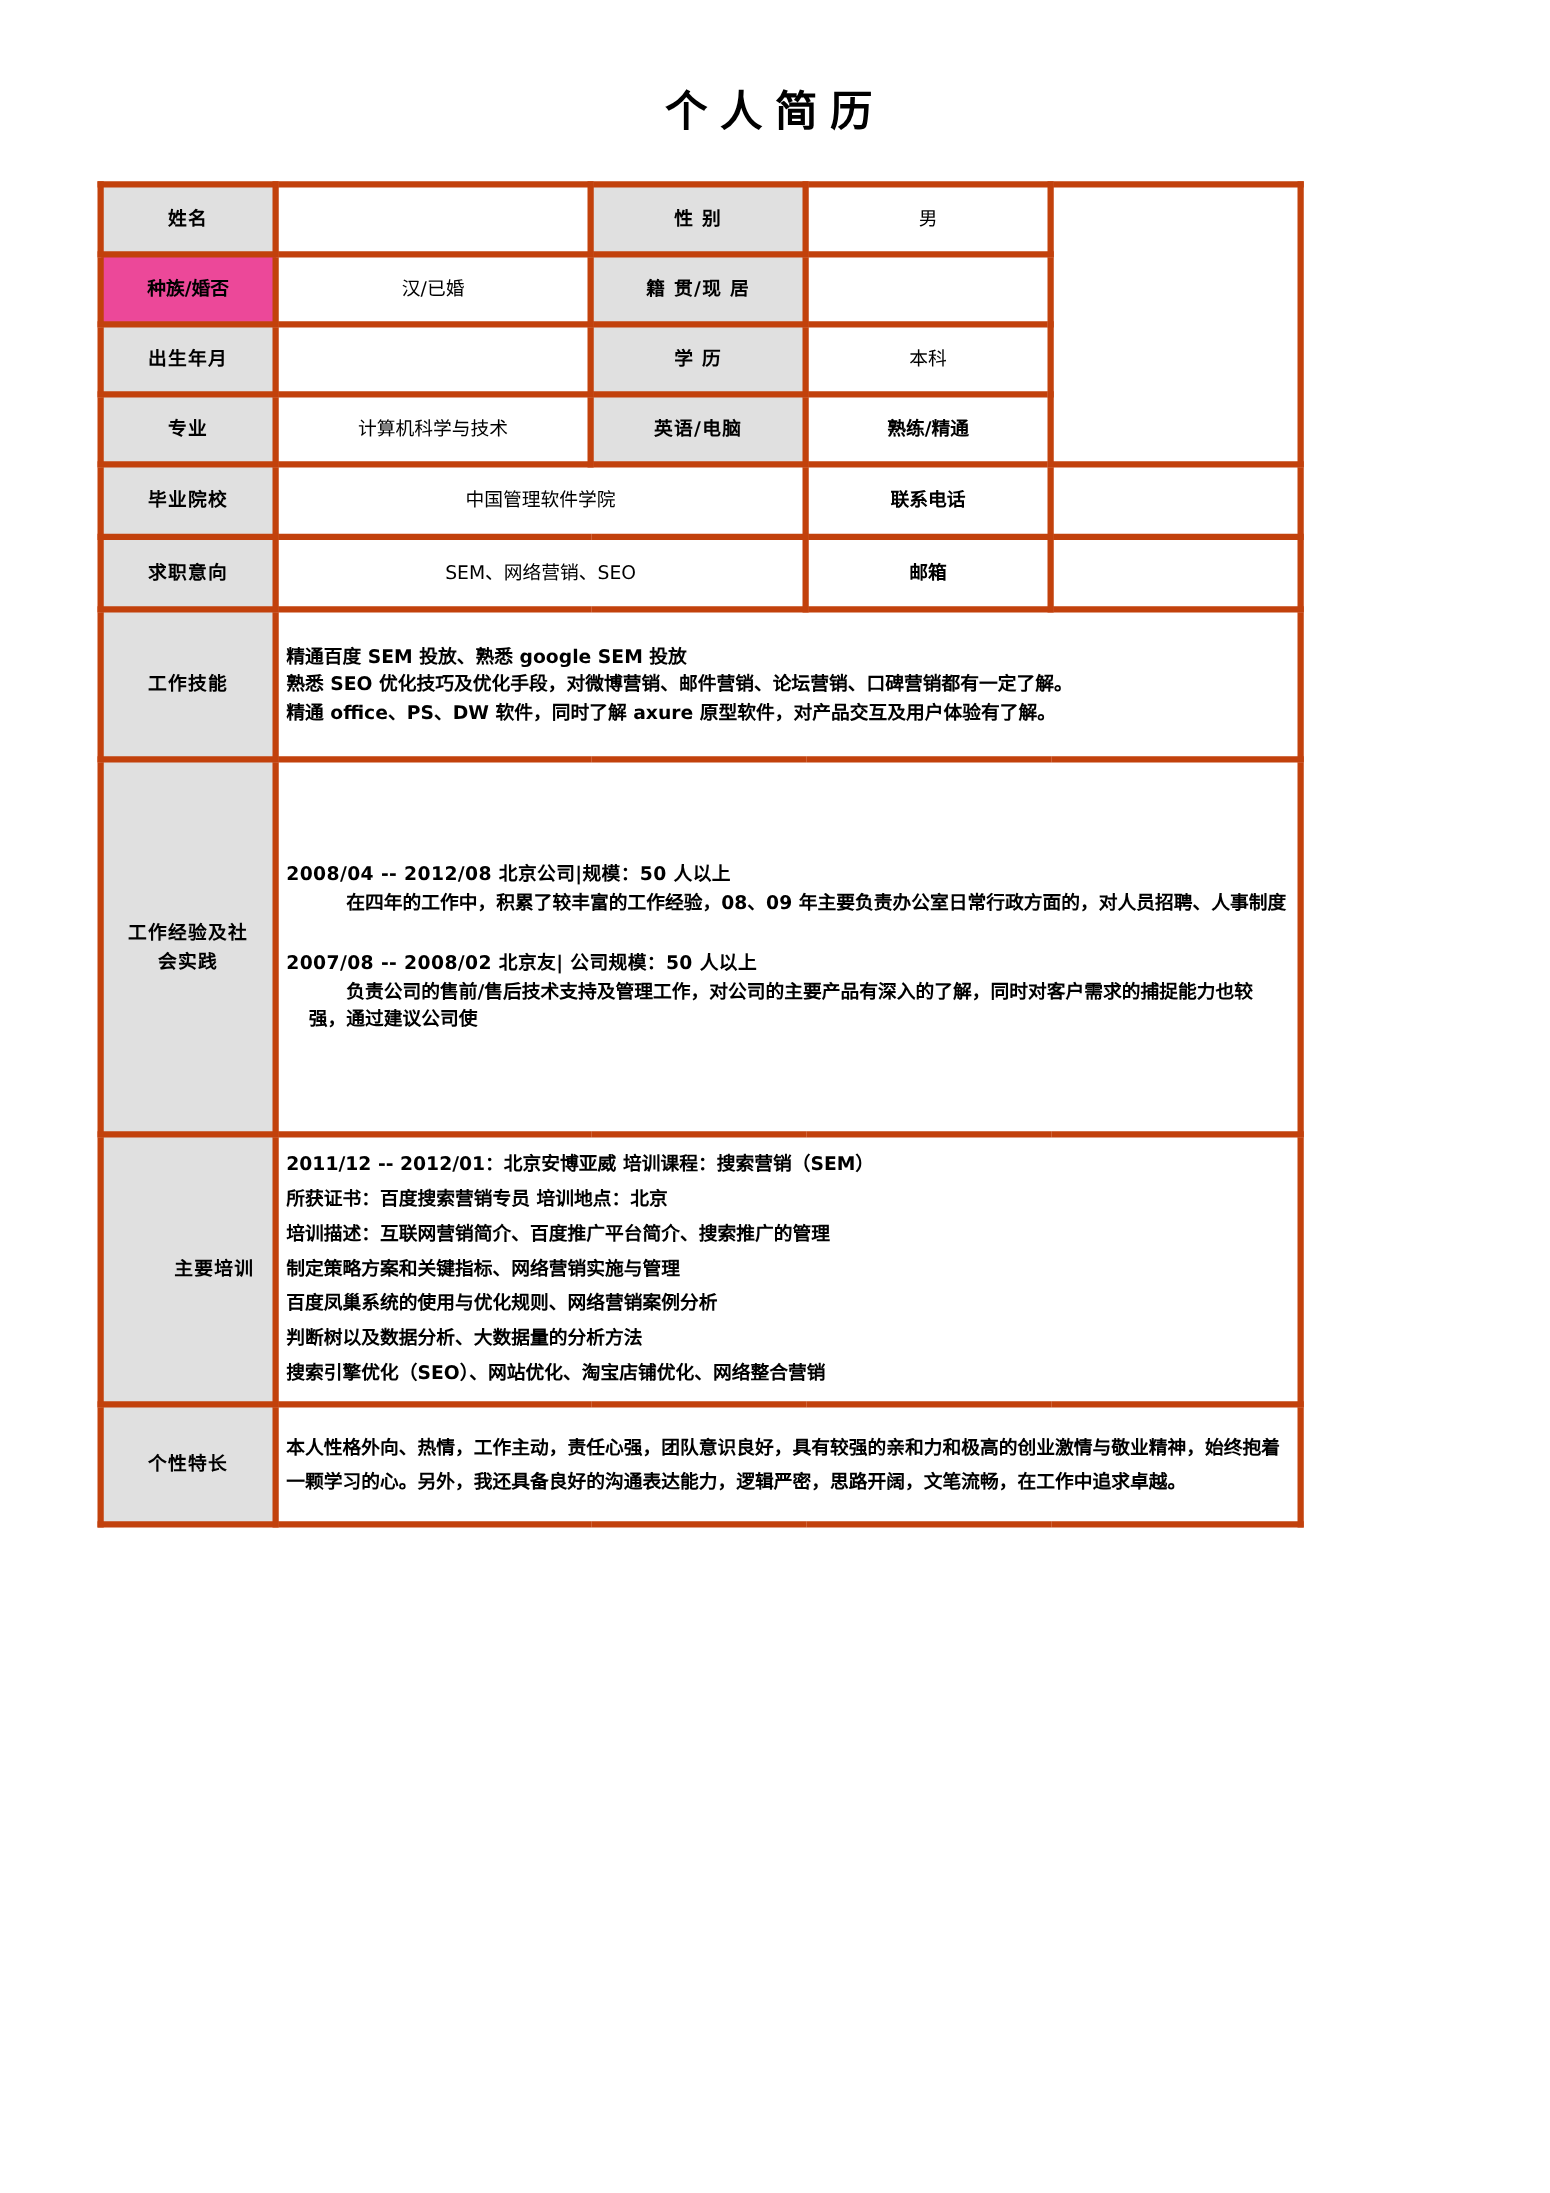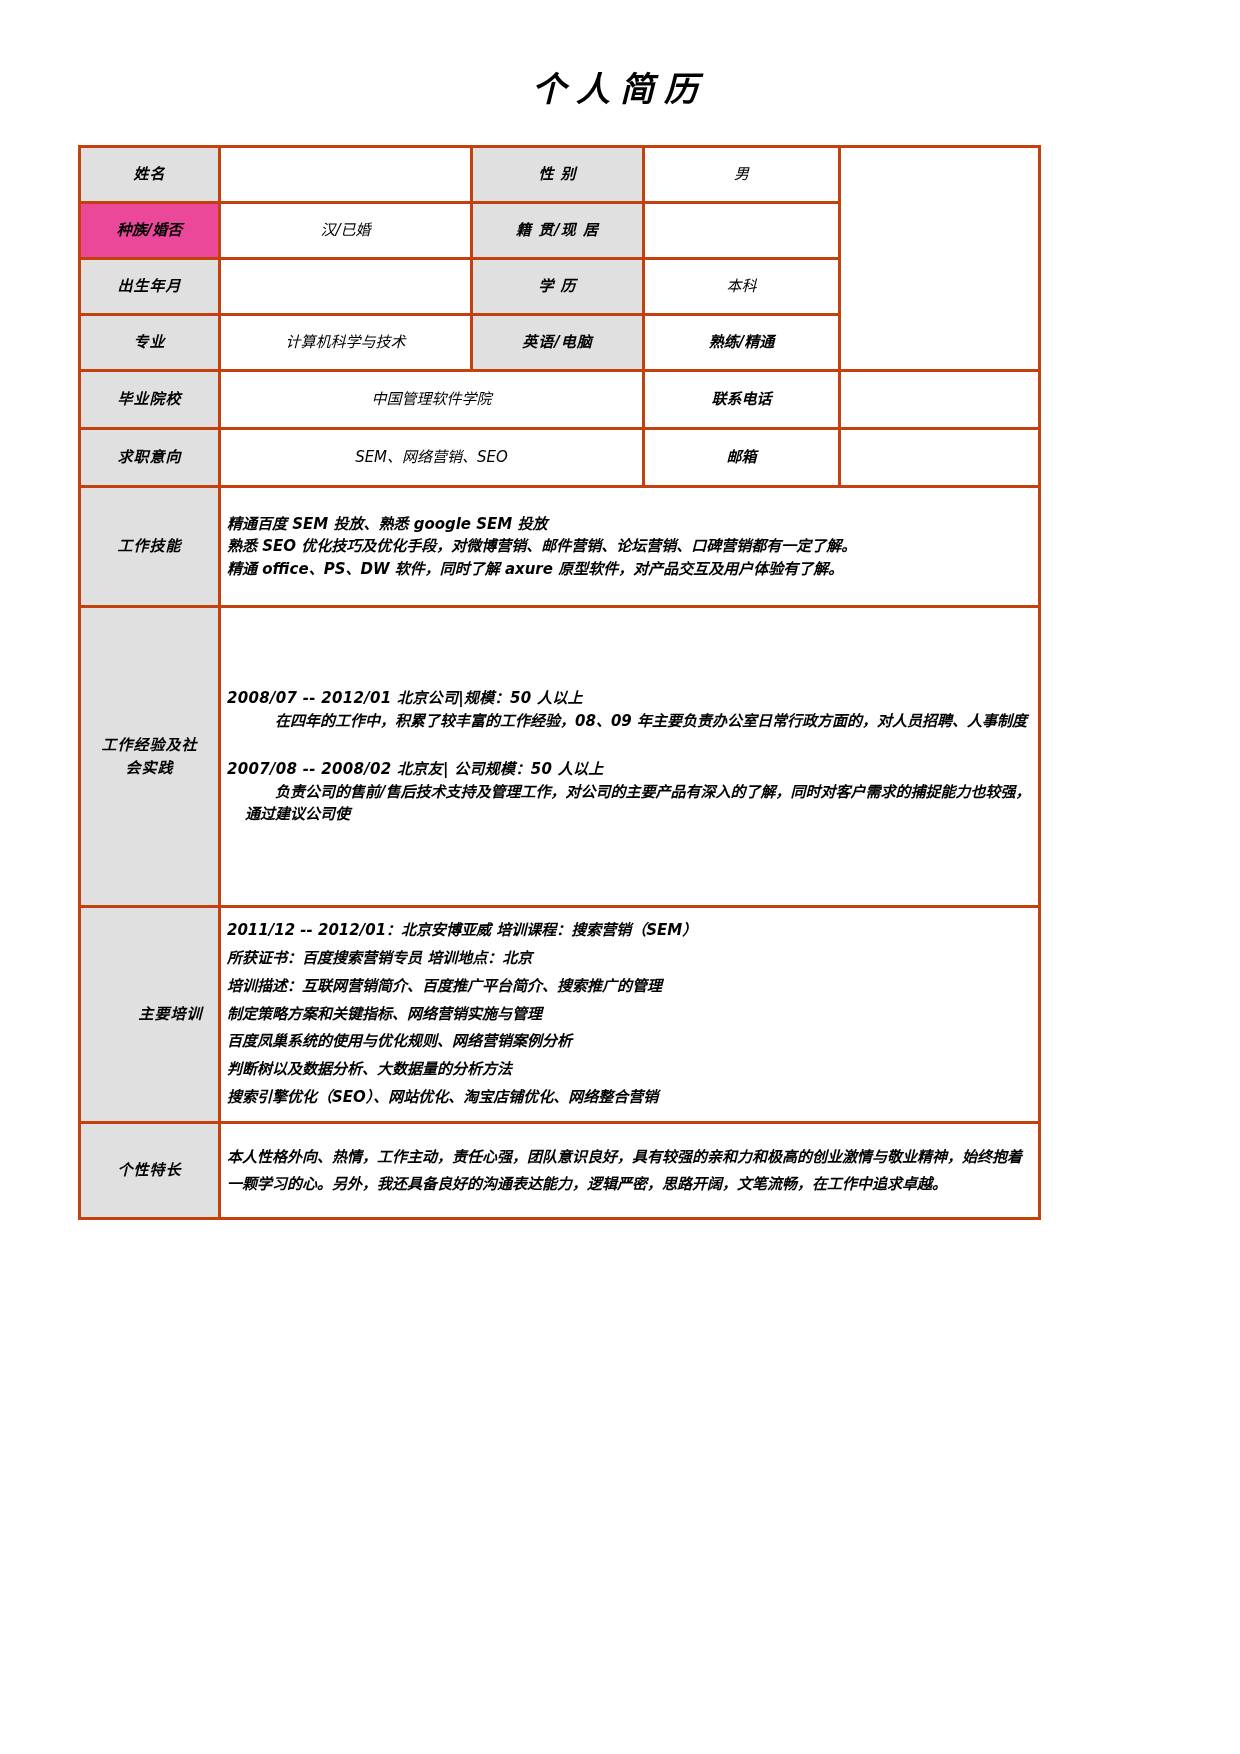--- a/index.html
+++ b/index.html
@@ -15,41 +15,40 @@
     color: #000000;
     -webkit-font-smoothing: none;
   }
   .page {
     position: relative;
     width: 1240px;
     height: 1754px;
     box-sizing: border-box;
     padding: 0;
     background: #ffffff;
-    font-style: italic;
   }
   .doc-title {
     text-align: center;
     font-size: 34px;
     font-weight: bold;
     letter-spacing: 10px;
     margin: 0;
     padding-top: 62px;
     padding-bottom: 34px;
     font-family: "DejaVu Sans", "Liberation Sans", sans-serif;
   }
   table.resume {
     border-collapse: collapse;
     table-layout: fixed;
     width: 960px;
     margin: 0 auto;
     margin-left: 78px;
   }
   table.resume td {
-    border: 3px solid #c2410c;
+    border: 5px solid #c2410c;
     vertical-align: middle;
     padding: 4px 6px;
     font-size: 15px;
     line-height: 1.5;
     box-sizing: border-box;
   }
   td.lbl {
     background: #e0e0e0;
     text-align: center;
     font-weight: bold;
@@ -176,21 +175,21 @@
           <span class="line wrapline">精通 office、PS、DW 软件，同时了解 axure 原型软件，对产品交互及用户体验有了解。</span>
         </td>
       </tr>
 
       <tr>
         <td class="lbl tall-lbl" style="height:300px;">
           <span class="line">工作经验及社</span>
           <span class="line">会实践</span>
         </td>
         <td class="body-cell" colspan="4">
-          <span class="line job-head">2008/07 -- 2012/01  北京公司|规模：50 人以上</span>
+          <span class="line job-head">2008/04 -- 2012/08  北京公司|规模：50 人以上</span>
           <span class="line wrapline indent">在四年的工作中，积累了较丰富的工作经验，08、09 年主要负责办公室日常行政方面的，对人员招聘、人事制度</span>
           <span class="spacer"></span>
           <span class="line job-head">2007/08 -- 2008/02  北京友|  公司规模：50 人以上</span>
           <span class="line wrapline indent">负责公司的售前/售后技术支持及管理工作，对公司的主要产品有深入的了解，同时对客户需求的捕捉能力也较强，通过建议公司使</span>
         </td>
       </tr>
 
       <tr>
         <td class="lbl" style="height:216px;padding-left:48px;">主要培训</td>
         <td class="body-cell" colspan="4" style="line-height:1.86;">

